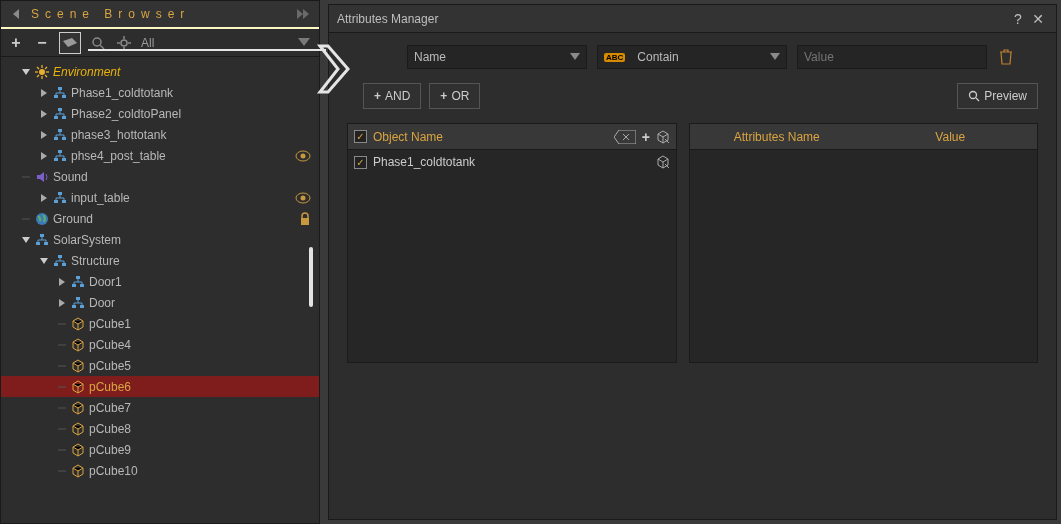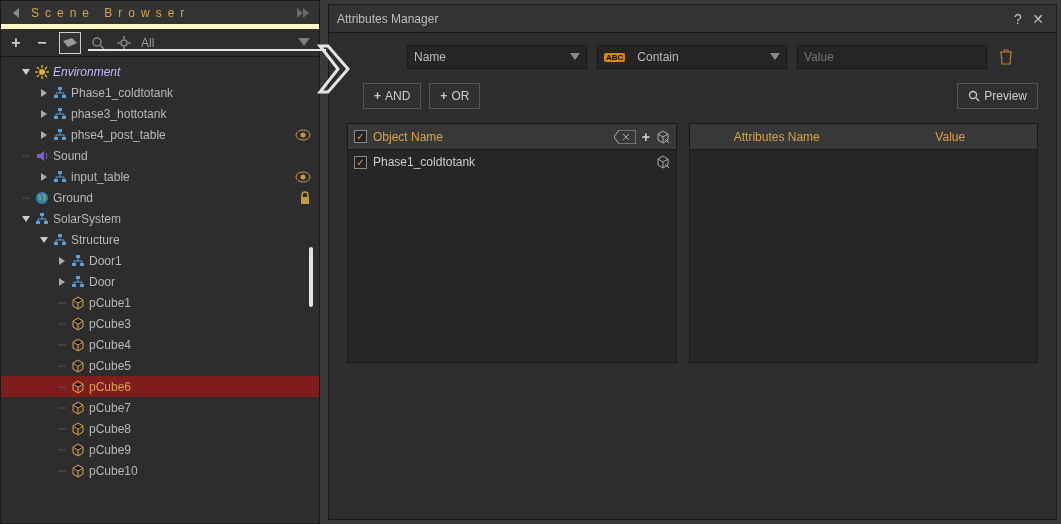--- a/index.html
+++ b/index.html
@@ -1,33 +1,33 @@
 <!DOCTYPE html>
 <html><head>
 <meta charset="utf-8">
 <style>
 * { margin: 0; padding: 0; box-sizing: border-box; font-family: "Segoe UI", Arial, sans-serif; font-size: 12px; }
 body { background: #3a3a3a; color: #aaa; width: 1061px; height: 524px; overflow: hidden; position: relative; }
 .root { display: flex; height: 100%; }
 .panel { background: #2d2d2d; border: 1px solid #1a1a1a; }
 .scene-browser { width: 320px; height: 100%; display: flex; flex-direction: column; }
-.sb-header { height: 28px; background: #333; border-bottom: 5px solid #fef9c3; display: flex; align-items: center; padding: 0 6px; gap: 6px; }
+.sb-header { height: 28px; background: #333; border-bottom: 2px solid #fef9c3; display: flex; align-items: center; padding: 0 6px; gap: 6px; }
 .sb-title { color: #d9a441; letter-spacing: 6px; font-size: 12px; flex: 1; }
 .sb-toolbar { height: 28px; background: #2d2d2d; border-bottom: 1px solid #1a1a1a; display: flex; align-items: center; padding: 0 6px; gap: 8px; }
 .hl-box { width: 22px; height: 22px; border: 1px solid #ccc; background: #333; display: flex; align-items: center; justify-content: center; }
 .icon { display: inline-flex; align-items: center; justify-content: center; width: 18px; height: 18px; }
 .tree { flex: 1; overflow: hidden; padding: 4px 0; position: relative; }
 .tree-row { display: flex; align-items: center; height: 21px; padding-right: 8px; color: #b8b8b8; cursor: default; position: relative; }
 .tree-row.sel { background: #7f1d1d; color: #e0c060; }
 .tree-row .indent { display: inline-block; }
 .exp { width: 14px; display: inline-flex; justify-content: center; cursor: pointer; color: #aaa; }
 .row-label { margin-left: 4px; white-space: nowrap; }
 .row-icon { margin-left: 2px; }
 .row-right { margin-left: auto; display: flex; gap: 6px; opacity: 0.9; }
-.env-label { color: #c4b5fd; font-style: italic; }
+.env-label { color: #eab308; font-style: italic; }
 .yellow { color: #d9a441; }
 .scrollline { position: absolute; right: 6px; top: 190px; width: 4px; height: 60px; background: #e2e2e2; border-radius: 2px; }
 
 .attr-panel { flex: 1; display: flex; flex-direction: column; margin: 4px 4px 4px 8px; }
 .attr-header { height: 28px; background: #333; border-bottom: 1px solid #1a1a1a; display: flex; align-items: center; padding: 0 8px; }
 .attr-title { flex: 1; color: #bfbfbf; }
 .attr-header .hicon { width: 20px; text-align: center; cursor: pointer; color: #bfbfbf; font-size: 14px; }
 .attr-body { flex: 1; padding: 12px 18px; display: flex; flex-direction: column; gap: 14px; background: #2d2d2d; }
 .filter-row { display: flex; align-items: center; gap: 10px; margin-left: 60px; }
 .finput { background: #252525; border: 1px solid #1a1a1a; height: 24px; color: #bbb; padding: 0 6px; display: flex; align-items: center; gap: 6px; }
@@ -160,20 +160,38 @@
             </svg>
           </span>
           <span class="row-icon">
             <svg width="14" height="14">
               <rect x="5" y="1" width="4" height="3" fill="#5aa0d8"></rect>
               <rect x="1" y="9" width="4" height="3" fill="#5aa0d8"></rect>
               <rect x="9" y="9" width="4" height="3" fill="#5aa0d8"></rect>
               <path d="M7 4 L7 7 M3 9 L3 7 L11 7 L11 9" stroke="#5aa0d8" fill="none"></path>
             </svg>
           </span>
+          <span class="row-label ">Phase2_coldtoPanel</span>
+          <span class="row-right"></span>
+        </div>
+        <div class="tree-row">
+          <span class="indent" style="width:36px"></span>
+          <span class="exp">
+            <svg width="8" height="8">
+              <path d="M1 0 L7 4 L1 8 Z" fill="#aaa"></path>
+            </svg>
+          </span>
+          <span class="row-icon">
+            <svg width="14" height="14">
+              <rect x="5" y="1" width="4" height="3" fill="#5aa0d8"></rect>
+              <rect x="1" y="9" width="4" height="3" fill="#5aa0d8"></rect>
+              <rect x="9" y="9" width="4" height="3" fill="#5aa0d8"></rect>
+              <path d="M7 4 L7 7 M3 9 L3 7 L11 7 L11 9" stroke="#5aa0d8" fill="none"></path>
+            </svg>
+          </span>
           <span class="row-label ">phase3_hottotank</span>
           <span class="row-right"></span>
         </div>
         <div class="tree-row">
           <span class="indent" style="width:36px"></span>
           <span class="exp">
             <svg width="8" height="8">
               <path d="M1 0 L7 4 L1 8 Z" fill="#aaa"></path>
             </svg>
           </span>
@@ -338,36 +356,20 @@
               <line x1="0" y1="4" x2="8" y2="4" stroke="#555"></line>
             </svg>
           </span>
           <span class="row-icon">
             <svg width="14" height="14">
               <path d="M2 4 L7 1 L12 4 L12 10 L7 13 L2 10 Z" fill="none" stroke="#d9a441"></path>
               <path d="M2 4 L7 7 L12 4 M7 7 L7 13" stroke="#d9a441"></path>
             </svg>
           </span>
           <span class="row-label ">pCube1</span>
-          <span class="row-right"></span>
-        </div>
-        <div class="tree-row">
-          <span class="indent" style="width:54px"></span>
-          <span class="exp">
-            <svg width="8" height="8">
-              <line x1="0" y1="4" x2="8" y2="4" stroke="#555"></line>
-            </svg>
-          </span>
-          <span class="row-icon">
-            <svg width="14" height="14">
-              <path d="M2 4 L7 1 L12 4 L12 10 L7 13 L2 10 Z" fill="none" stroke="#d9a441"></path>
-              <path d="M2 4 L7 7 L12 4 M7 7 L7 13" stroke="#d9a441"></path>
-            </svg>
-          </span>
-          <span class="row-label ">pCube3</span>
           <span class="row-right"></span>
         </div>
         <div class="tree-row">
           <span class="indent" style="width:54px"></span>
           <span class="exp">
             <svg width="8" height="8">
               <line x1="0" y1="4" x2="8" y2="4" stroke="#555"></line>
             </svg>
           </span>
           <span class="row-icon">

